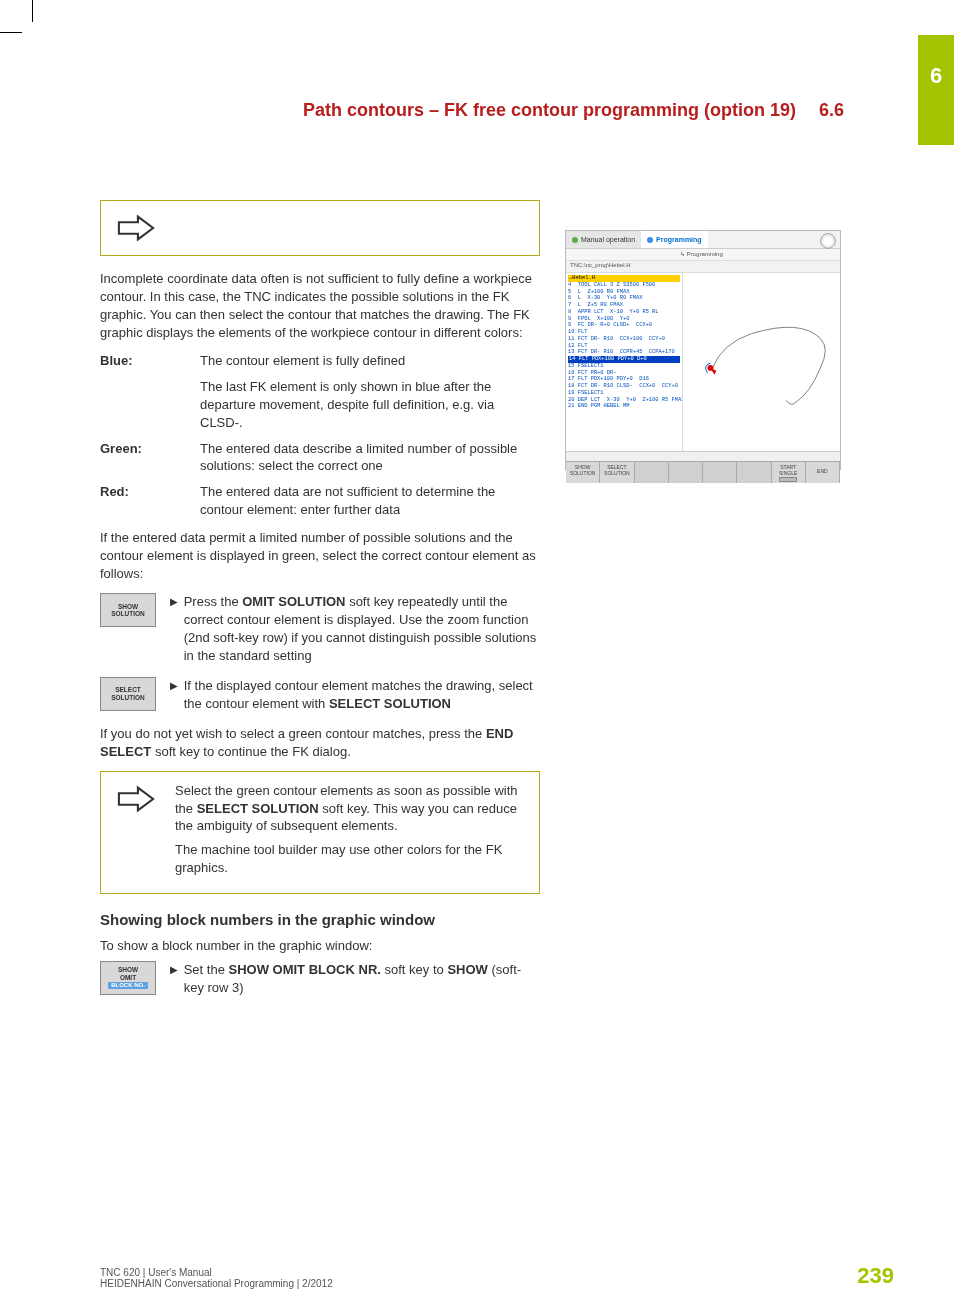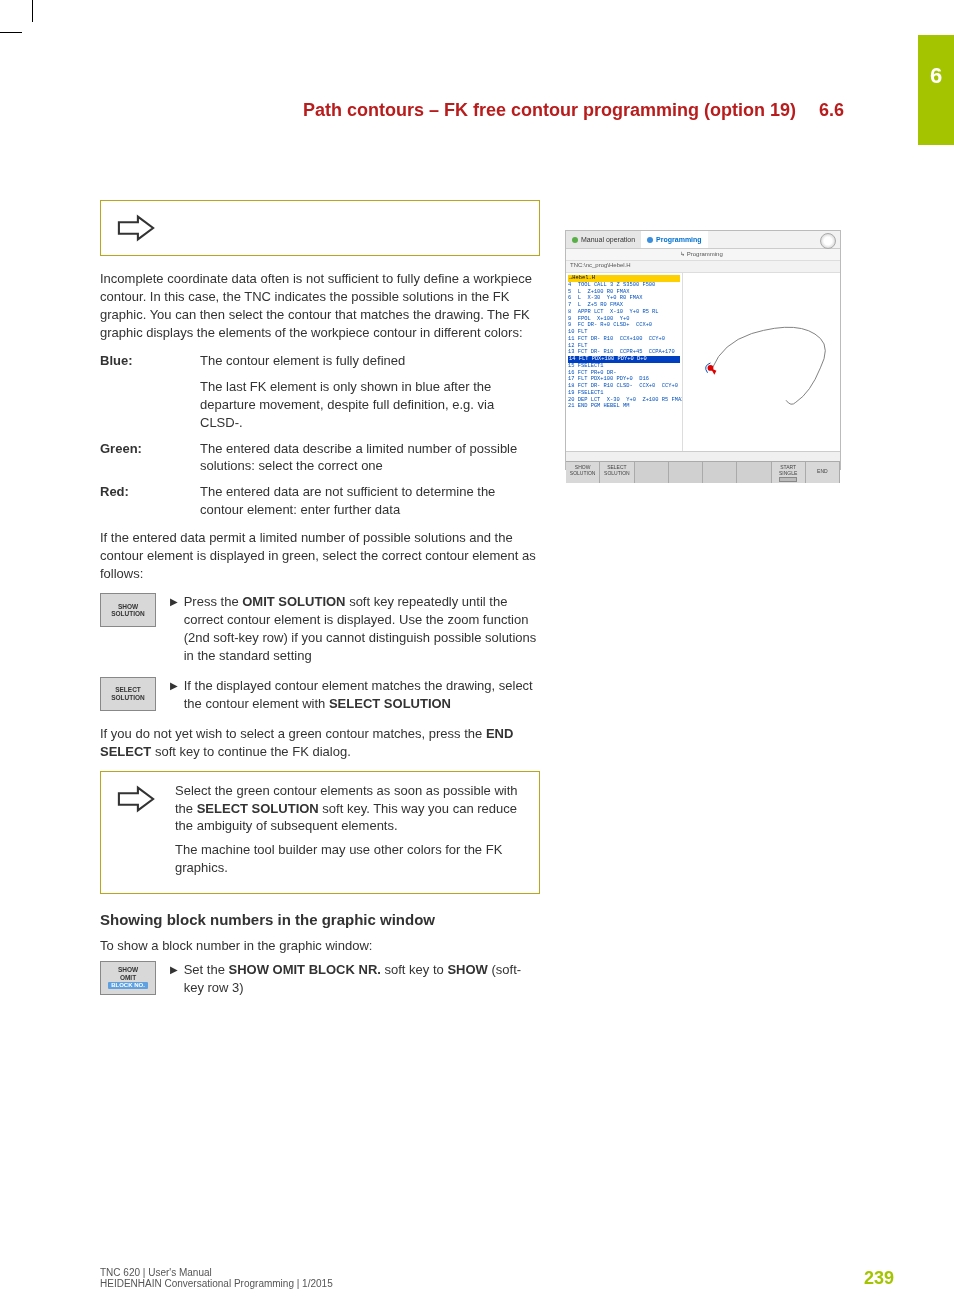--- a/index.html
+++ b/index.html
@@ -217,21 +217,21 @@
       right: 60px;
       font-size: 10px;
       color: #555;
       display: flex;
       justify-content: space-between;
       align-items: flex-end;
     }
     .footer-right {
       color: #a5c400;
       font-weight: bold;
-      font-size: 18px;
+      font-size: 22px;
       text-align: center;
     }
   </style>
 </head>
 <body>
 
 <div class="crop-marks"></div>
 
 <div class="side-tab">
   <span>6</span>
@@ -407,16 +407,16 @@
     </div>
     <div class="sp-sk">
       <div style="margin-top:4px">END</div>
     </div>
   </div>
 </div>
 
 <div class="footer">
   <div>
     <div>TNC 620 | User's Manual</div>
-    <div>HEIDENHAIN Conversational Programming | 1/2015</div>
+    <div>HEIDENHAIN Conversational Programming | 2/2012</div>
   </div>
   <div class="footer-right">239</div>
 </div>
 
 </body></html>

